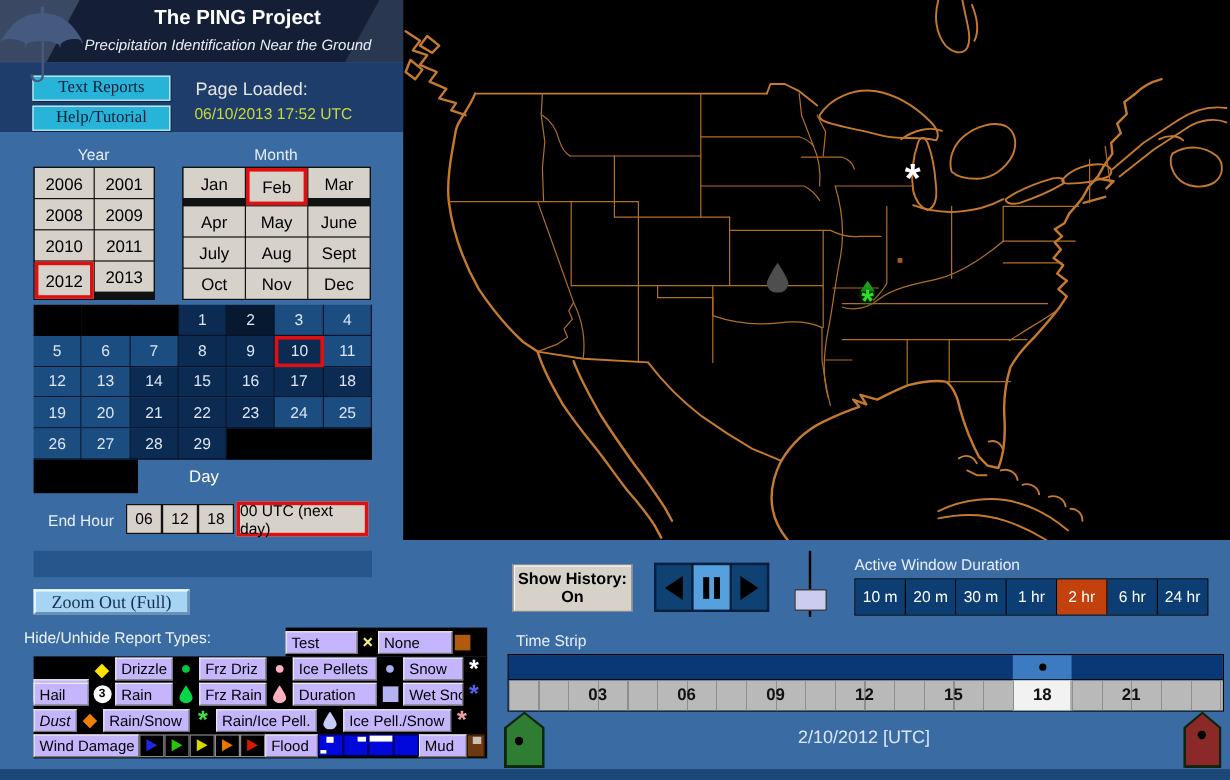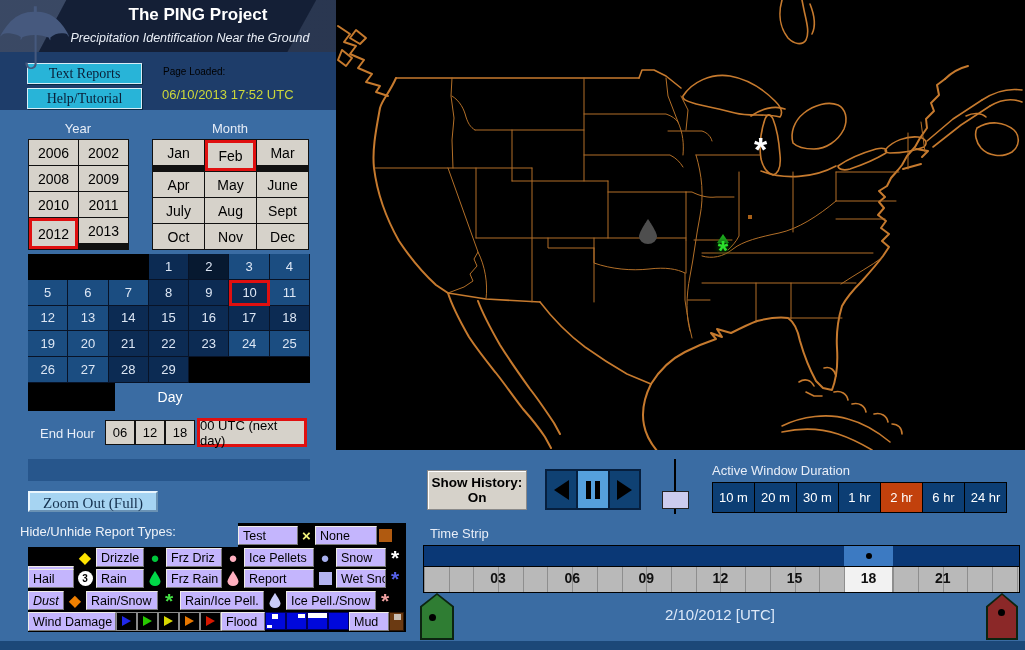--- a/index.html
+++ b/index.html
@@ -11,21 +11,21 @@
   #header-top{left:0;top:0;width:336px;height:52px;
     background:linear-gradient(118deg,rgba(120,140,175,.38) 0 58px,rgba(120,140,175,0) 59px),
                linear-gradient(299deg,rgba(120,140,175,.22) 0 42px,rgba(120,140,175,0) 43px),#141f36;}
   #header-sub{left:0;top:52px;width:336px;height:58px;background:#1e3d6a;}
   #umbrella{left:-4px;top:-16px;font-size:86px;color:#46597e;line-height:110px;z-index:1;}
   #app-title{left:60px;top:5px;width:276px;text-align:center;color:#fff;font-size:17px;font-weight:bold;z-index:2;}
   #app-subtitle{left:44px;top:31px;width:292px;text-align:center;color:#e9eef6;font-size:12.5px;font-style:italic;z-index:2;}
   .cyan-btn{left:27px;width:113px;height:19px;background:#28b4d8;color:#0a1f38;
     font-family:"Liberation Serif",serif;font-size:14px;text-align:center;line-height:19px;
     border:1px solid #d8ecf6;box-shadow:1px 1px 0 #0a2a44;cursor:pointer;}
-  #page-loaded-label{left:163px;top:66px;color:#000000;font-size:10px;}
+  #page-loaded-label{left:163px;top:66px;color:#e5e5e5;font-size:15px;}
   #page-loaded-value{left:162px;top:87px;color:#ccd83a;font-size:13px;}
 
   
   .grid-label{top:121px;color:#e6edf7;font-size:13px;text-align:center;}
   .sel-grid{display:grid;background:#111;border:1px solid #111;gap:1px;}
   #year-grid{left:28px;top:139px;grid-template-columns:49px 49px;}
   #month-grid{left:152px;top:139px;grid-template-columns:51px 51px 51px;}
   .sel-cell{height:25px;background:#d6d2ca;color:#000;font-size:14px;display:flex;align-items:center;justify-content:center;cursor:pointer;}
   .sel-cell.selected{border:3px solid #e01010;}
 
@@ -133,21 +133,21 @@
   <div class="abs" id="app-title">The PING Project</div>
   <div class="abs cyan-btn" style="top:63px;">Text Reports</div>
   <div class="abs cyan-btn" style="top:88px;">Help/Tutorial</div>
   <div class="abs" id="page-loaded-label">Page Loaded:</div>
   <div class="abs" id="page-loaded-value">06/10/2013 17:52 UTC</div>
 
   <div class="abs grid-label" style="left:28px;width:100px;">Year</div>
   <div class="abs grid-label" style="left:152px;width:156px;">Month</div>
   <div class="abs sel-grid" id="year-grid">
       <div class="sel-cell">2006</div>
-      <div class="sel-cell">2002</div>
+      <div class="sel-cell">2001</div>
       <div class="sel-cell">2008</div>
       <div class="sel-cell">2009</div>
       <div class="sel-cell">2010</div>
       <div class="sel-cell">2011</div>
       <div class="sel-cell selected">2012</div>
       <div class="sel-cell">2013</div>
     </div>
   <div class="abs sel-grid" id="month-grid">
       <div class="sel-cell">Jan</div>
       <div class="sel-cell selected">Feb</div>
@@ -257,21 +257,21 @@
           <svg width="12" height="15" class="dropsvg">
             <path d="M6 0 C6 0 0.5 8 0.5 10.5 A5.5 4.5 0 0 0 11.5 10.5 C11.5 8 6 0 6 0 Z" fill="#00d848"></path>
           </svg>
         </div>
         <div class="leg-label" style="width: 56px;">Frz Rain</div>
         <div class="leg-icon" style="width: 22px;">
           <svg width="12" height="15" class="dropsvg">
             <path d="M6 0 C6 0 0.5 8 0.5 10.5 A5.5 4.5 0 0 0 11.5 10.5 C11.5 8 6 0 6 0 Z" fill="#ffb0c0"></path>
           </svg>
         </div>
-        <div class="leg-label" style="width: 70px;">Report</div>
+        <div class="leg-label" style="width: 70px;">Duration</div>
         <div class="leg-icon" style="width: 22px;">
           <span class="sq" style="background: rgb(180, 180, 240);"></span>
         </div>
         <div class="leg-label" style="width: 50px;">Wet Snow</div>
         <div class="leg-icon" style="width: 18px;">
           <span class="glyph-ast" style="color: rgb(85, 96, 232);">*</span>
         </div>
       </div>
       <div class="leg-row">
         <div class="leg-label" style="width: 36px; font-style: italic;">Dust</div>

